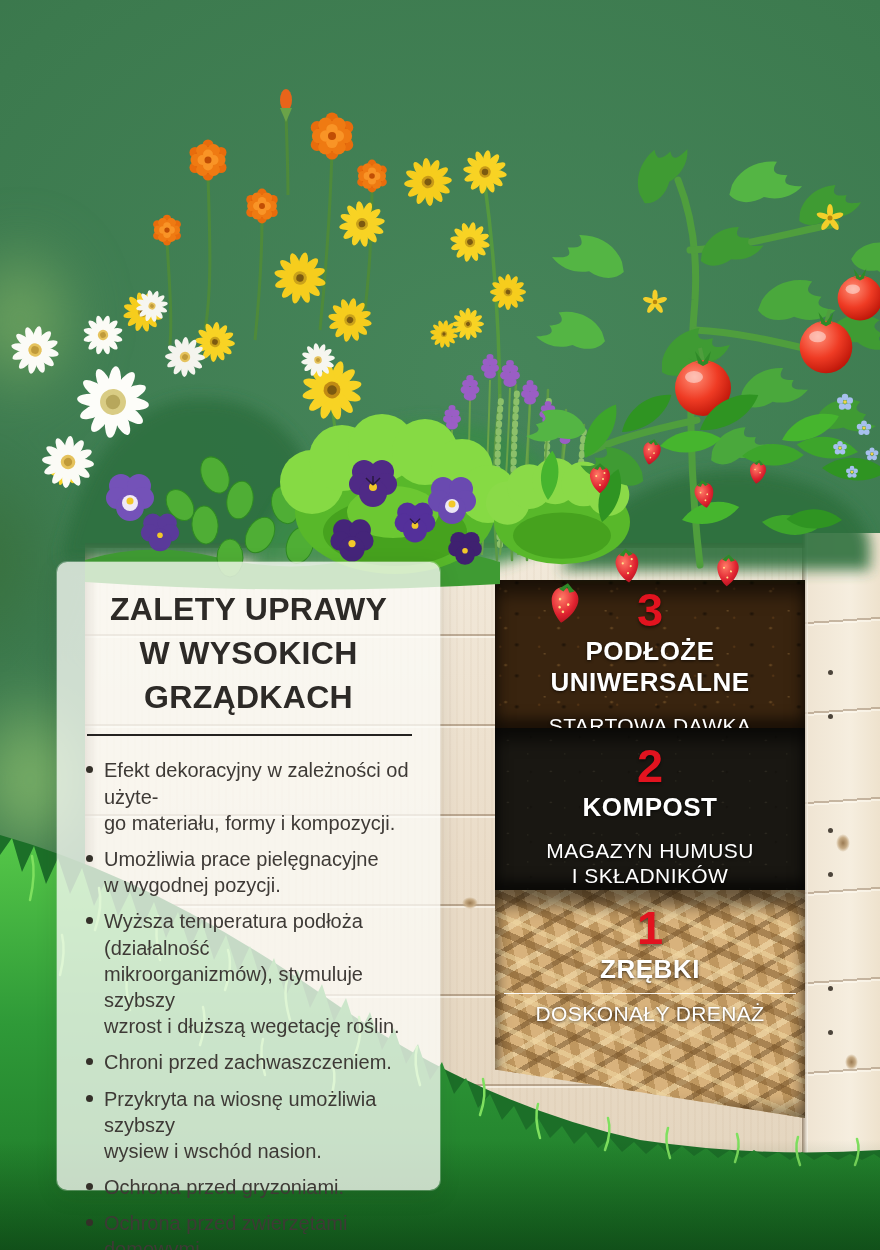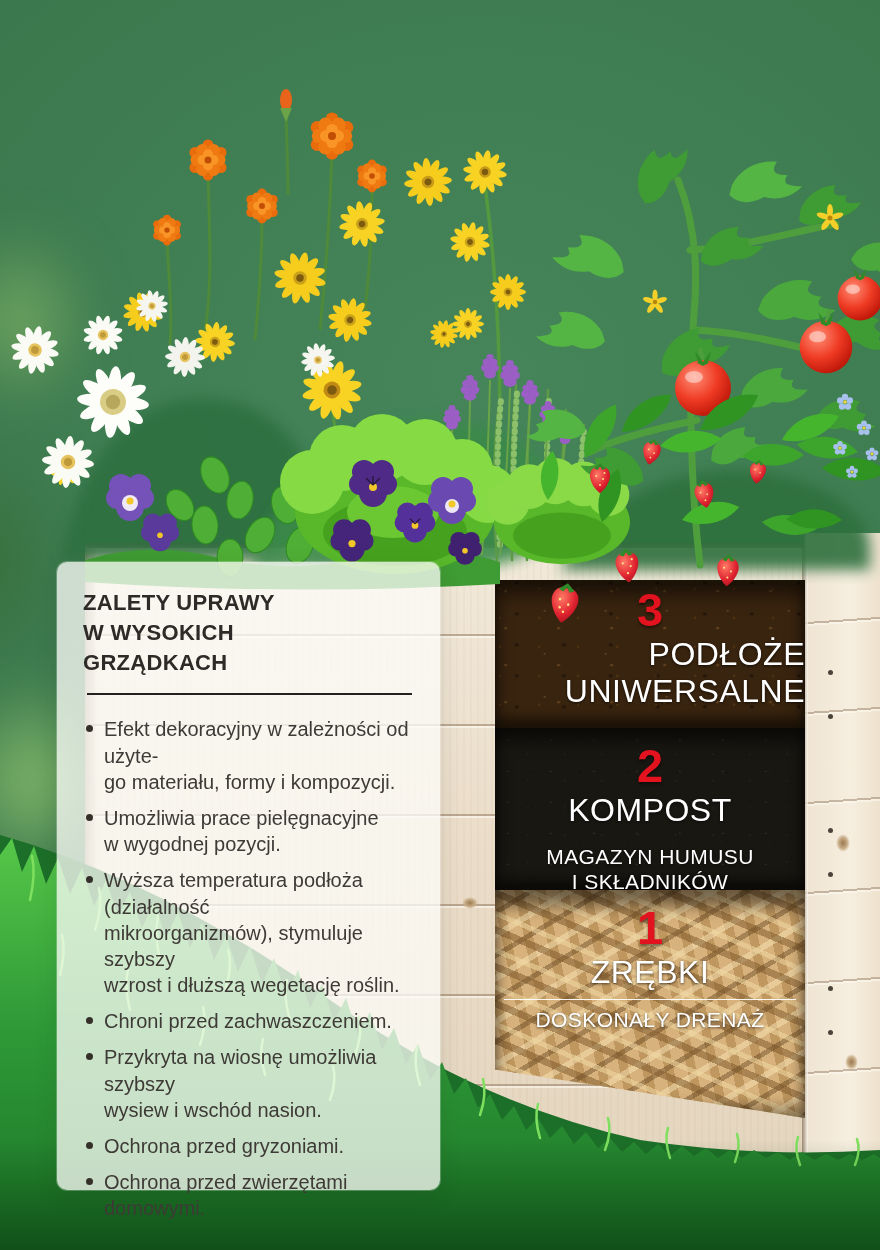--- a/index.html
+++ b/index.html
@@ -56,35 +56,35 @@
       #191712;
     box-shadow:inset 0 12px 16px rgba(0,0,0,.6), inset 0 -10px 12px rgba(0,0,0,.55);}
   .layer-chips{height:228px;padding-top:16px;
     background:
       repeating-linear-gradient(23deg, rgba(122,85,40,.5) 0 7px, transparent 7px 16px, rgba(240,216,162,.55) 16px 21px, transparent 21px 34px),
       repeating-linear-gradient(-31deg, rgba(90,60,25,.4) 0 5px, transparent 5px 17px, rgba(247,228,182,.5) 17px 23px, transparent 23px 37px),
       repeating-linear-gradient(78deg, rgba(160,118,60,.45) 0 9px, transparent 9px 22px),
       #d8b27c;
     box-shadow:inset 0 16px 16px rgba(0,0,0,.5), inset 0 -12px 14px rgba(0,0,0,.35);}
   .layer-number{font-size:47px;font-weight:800;line-height:.95;color:#e2131f;text-shadow:0 2px 3px rgba(0,0,0,.45);}
-  .layer-title{margin-top:3px;font-size:32px;font-weight:400;letter-spacing:.5px;text-shadow:0 1px 3px rgba(0,0,0,.65);text-align:right;}
+  .layer-title{margin-top:3px;font-size:26px;font-weight:700;letter-spacing:.5px;text-shadow:0 1px 3px rgba(0,0,0,.65);}
   .layer-divider{height:1px;background:rgba(255,255,255,.92);margin-top:8px;}
   .ld3{width:270px;} .ld2{width:268px;} .ld1{width:292px;}
   .layer-subtitle{margin-top:7px;font-size:21px;font-weight:400;letter-spacing:.4px;line-height:1.22;white-space:pre-line;text-shadow:0 1px 3px rgba(0,0,0,.6);}
 
   
   .plants{position:absolute;left:0;top:0;z-index:3;pointer-events:none;}
   .grass{position:absolute;left:0;top:0;z-index:5;pointer-events:none;}
 
   
   .panel{position:absolute;left:57px;top:562px;width:383px;height:628px;z-index:6;
     background:rgba(252,252,249,.76);border-radius:10px;padding:26px 14px 0 26px;
     box-shadow:0 0 0 1px rgba(255,255,255,.25), 0 6px 22px rgba(30,40,25,.12);}
-  .panel-title{margin:0 12px 0 0;font-size:22px;font-weight:800;line-height:1.37;color:#2d2a27;
-    white-space:pre-line;letter-spacing:.3px;}
+  .panel-title{margin:0 12px 0 0;font-size:32px;font-weight:800;line-height:1.37;color:#2d2a27;
+    text-align:center;white-space:pre-line;letter-spacing:.3px;}
   .panel-rule{border:0;border-top:2px solid #242220;margin:15px 14px 0 4px;}
   .bullets{list-style:none;margin:21px 0 0 0;padding:0;}
   .bullets li{position:relative;padding-left:21px;margin-bottom:10px;font-size:20px;line-height:1.31;color:#3e3a36;}
   .bullets li::before{content:"";position:absolute;left:3px;top:9px;width:7px;height:7px;border-radius:50%;background:#343029;}
   .bullets li span{white-space:pre-line;}
 </style>
 </head>
 <body>
 
 <div class="stage">

